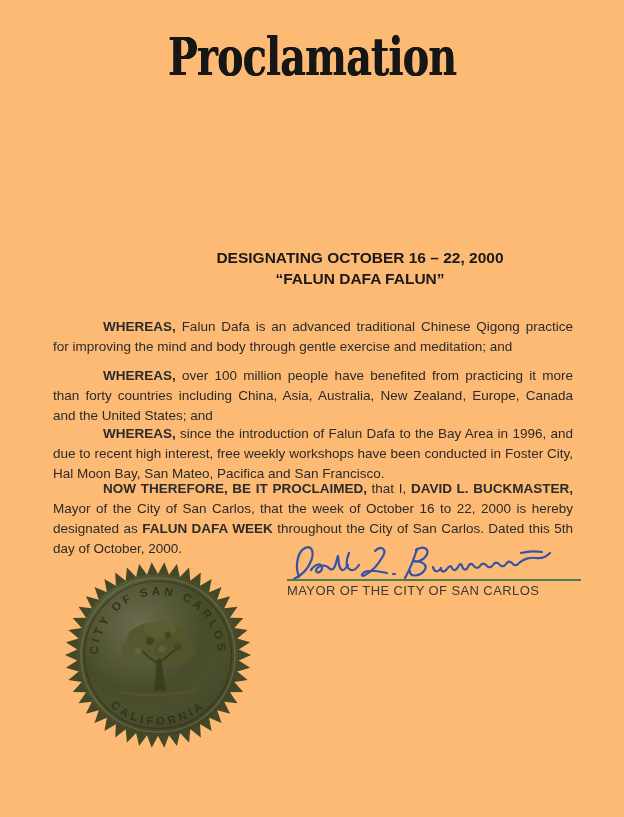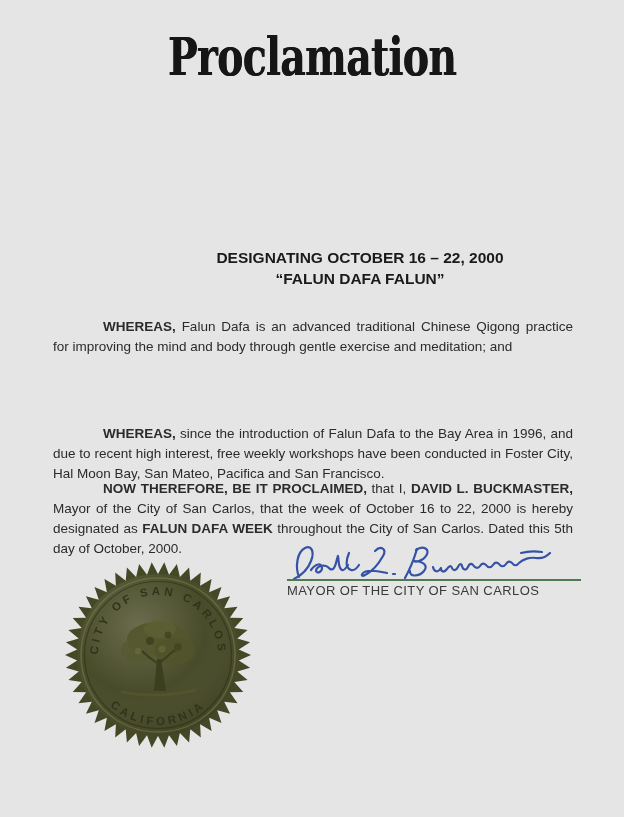--- a/index.html
+++ b/index.html
@@ -1,20 +1,20 @@
 <!DOCTYPE html>
 <html><head>
 <meta charset="utf-8">
 <style>
   html, body { margin: 0; padding: 0; background: #ffffff; }
   .page {
     position: relative;
     width: 624px;
     height: 817px;
-    background: #e5e5e5;
+    background: #fdba74;
     overflow: hidden;
     font-family: "Liberation Sans", sans-serif;
     color: #262626;
   }
   .doc-title {
     position: absolute;
     top: 26px;
     left: 0;
     width: 624px;
     margin: 0;
@@ -102,20 +102,21 @@
 
   <h1 class="doc-title">Proclamation</h1>
 
   <div class="heading">
     <div>DESIGNATING OCTOBER 16 – 22, 2000</div>
     <div>“FALUN DAFA FALUN”</div>
   </div>
 
   <p class="para p0"><span class="b">WHEREAS,</span><span> Falun Dafa is an advanced traditional Chinese Qigong practice for improving the mind and body through gentle exercise and meditation; and</span></p>
 
+  <p class="para p1"><span class="b">WHEREAS,</span><span> over 100 million people have benefited from practicing it more than forty countries including China, Asia, Australia, New Zealand, Europe, Canada and the United States; and</span></p>
 
   <p class="para p2"><span class="b">WHEREAS,</span><span> since the introduction of Falun Dafa to the Bay Area in 1996, and due to recent high interest, free weekly workshops have been conducted in Foster City, Hal Moon Bay, San Mateo, Pacifica and San Francisco.</span></p>
 
   <p class="para p3"><span class="b">NOW THEREFORE, BE IT PROCLAIMED,</span><span> that I, </span><span class="b">DAVID L. BUCKMASTER,</span><span> Mayor of the City of San Carlos, that the week of October 16 to 22, 2000 is hereby designated as </span><span class="b">FALUN DAFA WEEK</span><span> throughout the City of San Carlos.  Dated this 5th day of October, 2000.</span></p>
 
   <svg class="sig-svg" viewBox="0 0 300 42" aria-hidden="true">
     <g fill="none" stroke-width="2.2" stroke-linecap="round" stroke-linejoin="round" stroke="#3552a6">
       <path d="M 16 36 C 12 26 14 11 22 7 C 28 4 32 10 28 20 C 25 28 19 34 11 38"></path>
       <path d="M 28 29 C 33 22 39 22 39 27 C 39 31 34 33 33 30 C 33 26 38 24 43 25 C 47 26 46 30 50 28 C 53 26 53 20 55 15 C 56 20 55 27 59 29 C 61 30 63 27 65 24"></path>
       <path d="M 66 12 C 63 19 62 27 68 29 C 71 30 74 27 76 24"></path>

